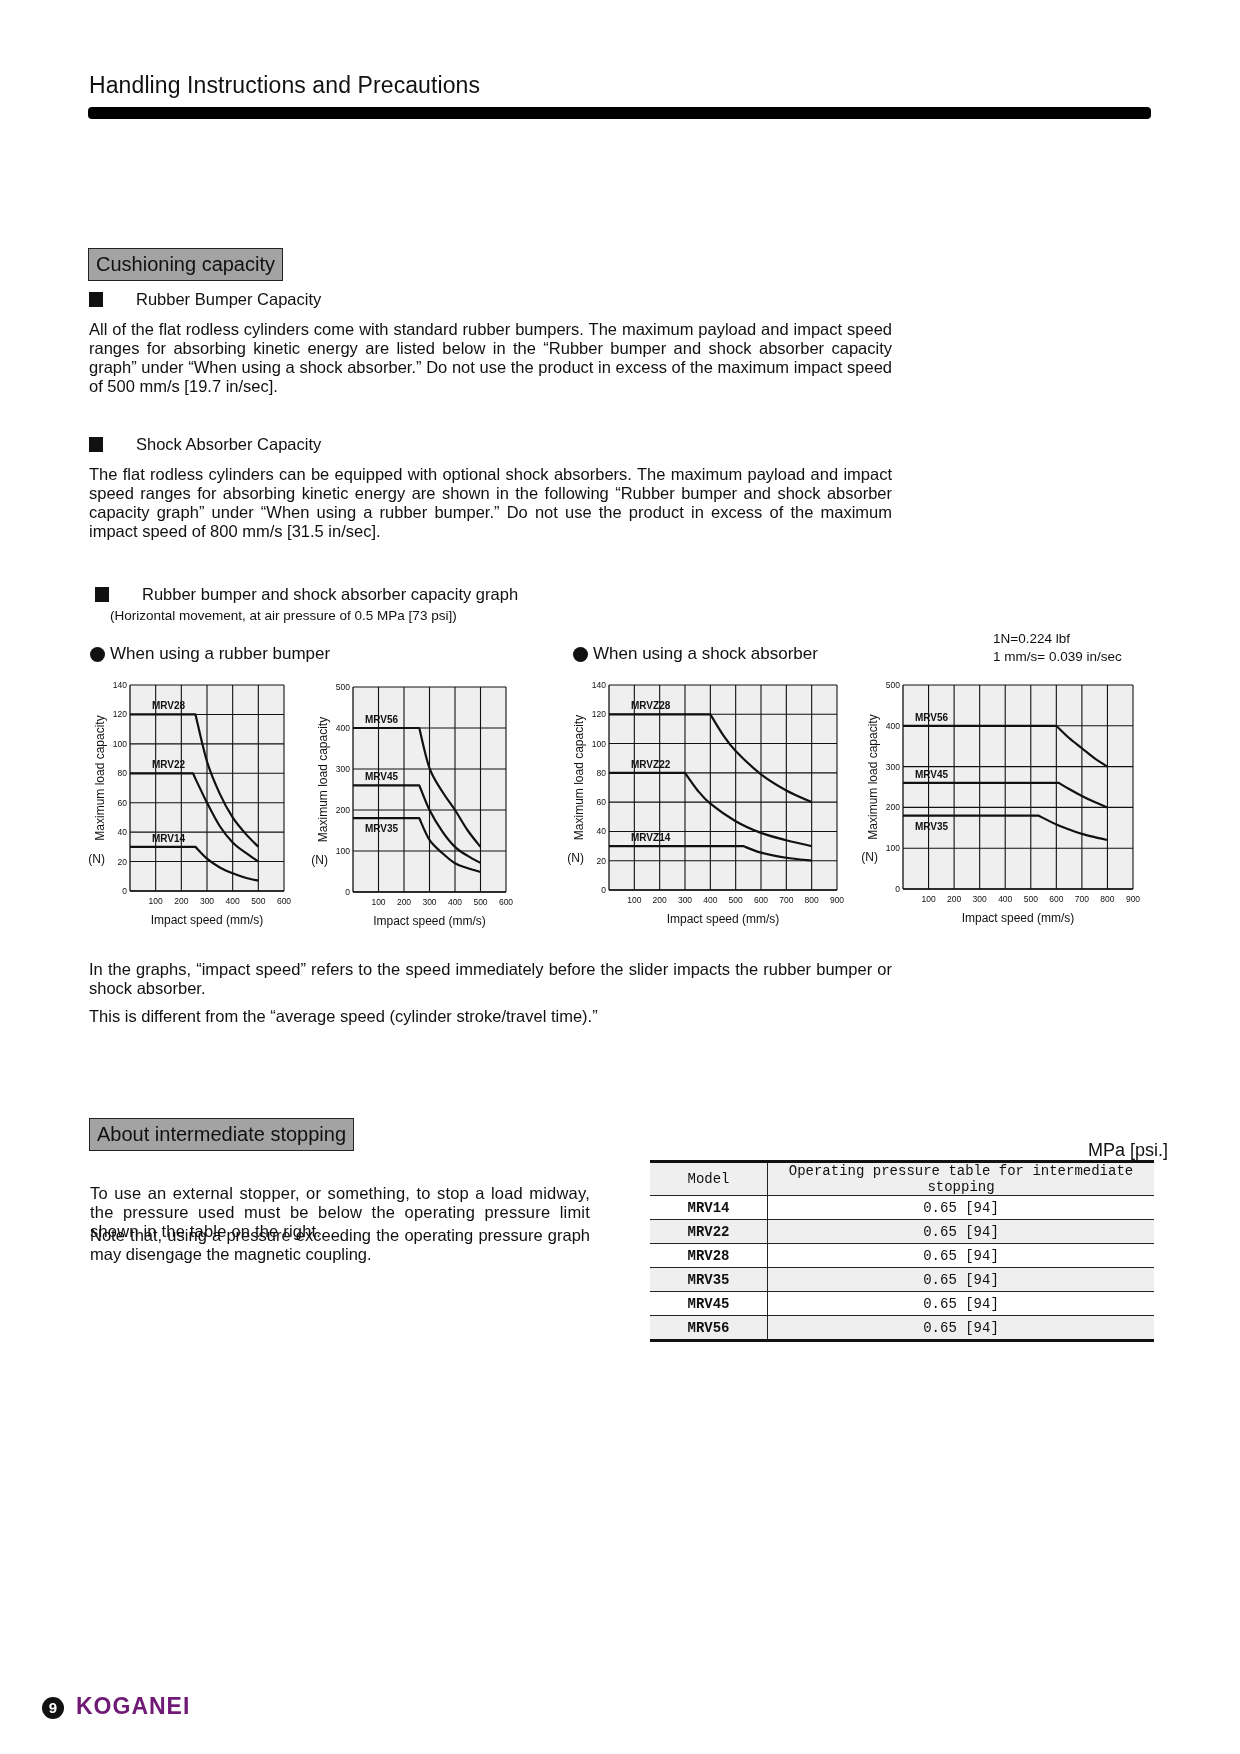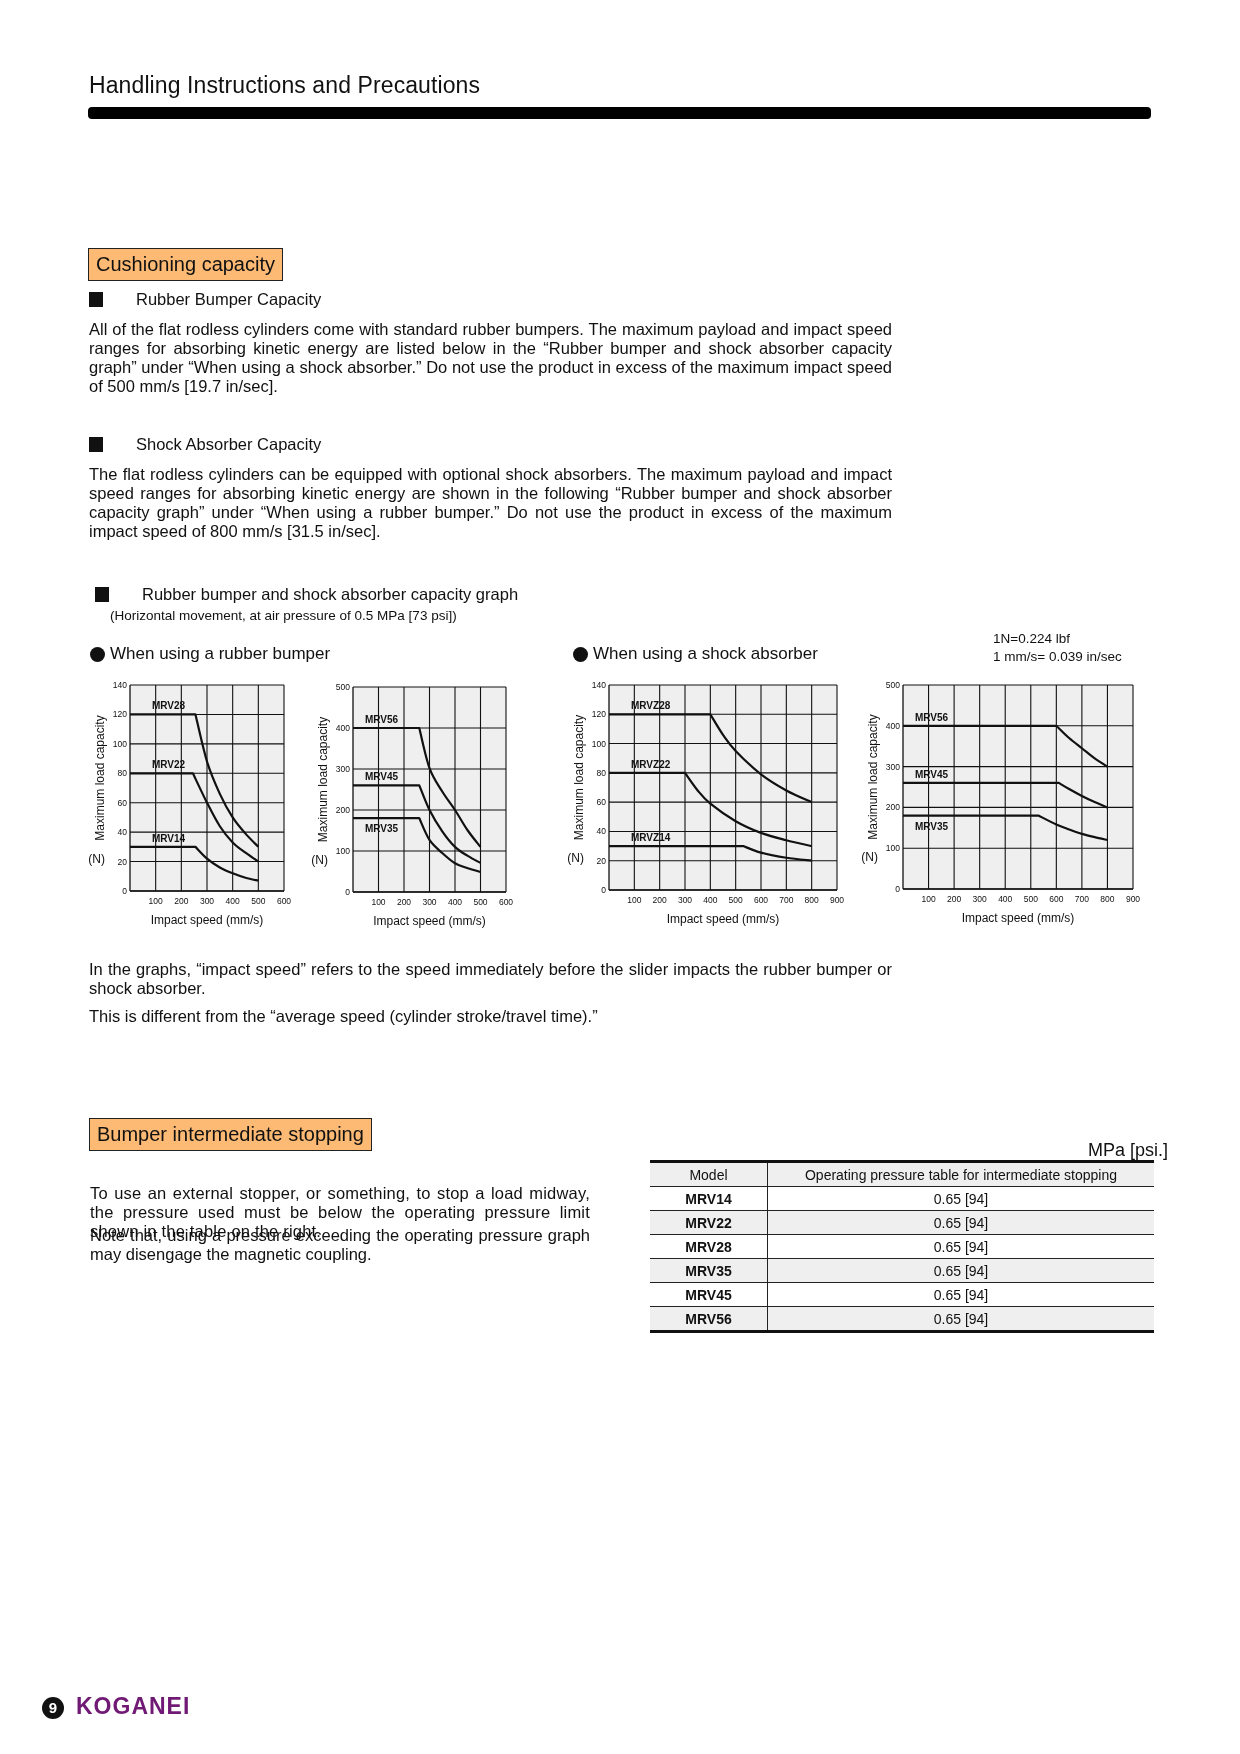--- a/index.html
+++ b/index.html
@@ -1,20 +1,20 @@
 <!DOCTYPE html>
 <html><head>
 <meta charset="utf-8">
 <style>
   html, body { margin:0; padding:0; background:#fff; }
   body { width:1240px; height:1754px; position:relative; font-family:"Liberation Sans", sans-serif; color:#111; overflow:hidden; }
   .abs { position:absolute; }
   .page-title { left:89px; top:72px; font-size:23px; letter-spacing:0.1px; }
   .title-bar { left:88px; top:107px; width:1063px; height:12px; background:#000; border-radius:4px; }
-  .boxed { border:1px solid #222; background:#fdba74; font-size:20px; padding:2px 7px 3px 7px; line-height:26px; }
+  .boxed { border:1px solid #222; background:#a3a3a3; font-size:20px; padding:2px 7px 3px 7px; line-height:26px; }
   .sq-head { font-size:16.5px; display:flex; align-items:center;gap:28px; }
   .sq { display:inline-block; width:14px; height:15px; background:#111; margin-right:5px; }
   .para { font-size:16.5px; line-height:19px; text-align:justify; text-align-last:left; }
   .small { font-size:13.5px; }
   .dot-head { font-size:17px; display:flex; align-items:center; }
   .dot { display:inline-block; width:15px; height:15px; border-radius:50%; background:#111; margin-right:5px; }
   .conv { font-size:13.5px; line-height:18px; }
   svg text { font-family:"Liberation Sans", sans-serif; }
   table.pt { border-collapse:collapse; font-size:14px; width:100%; }
   table.pt td, table.pt th { height:23px; padding:0; text-align:center; border-bottom:1px solid #222; font-weight:normal; }
@@ -235,26 +235,26 @@
     <text x="55" y="50.79999999999998" font-size="10" font-weight="bold" fill="#111">MRV56</text>
     <path d="M43 112.92 L198.88888888888889 112.92 C200.59259259259258 113.94 205.27777777777777 116.864 209.11111111111111 119.04 C212.94444444444446 121.21600000000001 217.62962962962962 123.8 221.88888888888889 125.976 C226.14814814814815 128.152 230.40740740740742 130.192 234.66666666666669 132.096 C238.92592592592595 134 245.3148148148148 136.516 247.44444444444443 137.39999999999998" fill="none" stroke="#111" stroke-width="2.2" stroke-linejoin="round"></path>
     <text x="55" y="107.92" font-size="10" font-weight="bold" fill="#111">MRV45</text>
     <path d="M43 145.56 L178.44444444444446 145.56 C181.42592592592592 147.056 191.2222222222222 152.224 196.33333333333331 154.536 C201.44444444444443 156.848 204.85185185185185 157.86800000000002 209.11111111111111 159.43200000000002 C213.37037037037038 160.996 217.62962962962962 162.628 221.88888888888889 163.92 C226.14814814814815 165.212 230.40740740740742 166.164 234.66666666666669 167.184 C238.92592592592595 168.204 245.3148148148148 169.564 247.44444444444443 170.04" fill="none" stroke="#111" stroke-width="2.2" stroke-linejoin="round"></path>
     <text x="55" y="159.56" font-size="10" font-weight="bold" fill="#111">MRV35</text>
   </svg>
 
 <div class="abs para" style="left:89px; top:960px; width:803px;">In the graphs, “impact speed” refers to the speed immediately before the slider impacts the rubber bumper or shock absorber.</div>
 <div class="abs para" style="left:89px; top:1007px; width:803px;">This is different from the “average speed (cylinder stroke/travel time).”</div>
 
-<div class="abs boxed" style="left:89px; top:1118px;">Bumper intermediate stopping</div>
+<div class="abs boxed" style="left:89px; top:1118px;">About intermediate stopping</div>
 <div class="abs para" style="left:90px; top:1155px; width:500px; letter-spacing:0.2px;margin-top:29px;">To use an external stopper, or something, to stop a load midway, the pressure used must be below the operating pressure limit shown in the table on the right.</div>
 <div class="abs para" style="left:90px; top:1226px; width:500px;">Note that, using a pressure exceeding the operating pressure graph may disengage the magnetic coupling.</div>
 
 <div class="abs" style="left:1088px; top:1140px; font-size:18px;">MPa [psi.]</div>
-<div class="abs tablewrap" style="left:650px; top:1160px; width:504px;">
+<div class="abs tablewrap" style="left:650px; top:1160px; width:504px;font-family:Liberation Mono, monospace;">
   <table class="pt" id="ptable">
     <thead>
       <tr>
         <th class="mc">Model</th>
         <th>Operating pressure table for intermediate stopping</th>
       </tr>
     </thead>
     <tbody id="ptbody">
         <tr>
           <td class="mc">MRV14</td>

